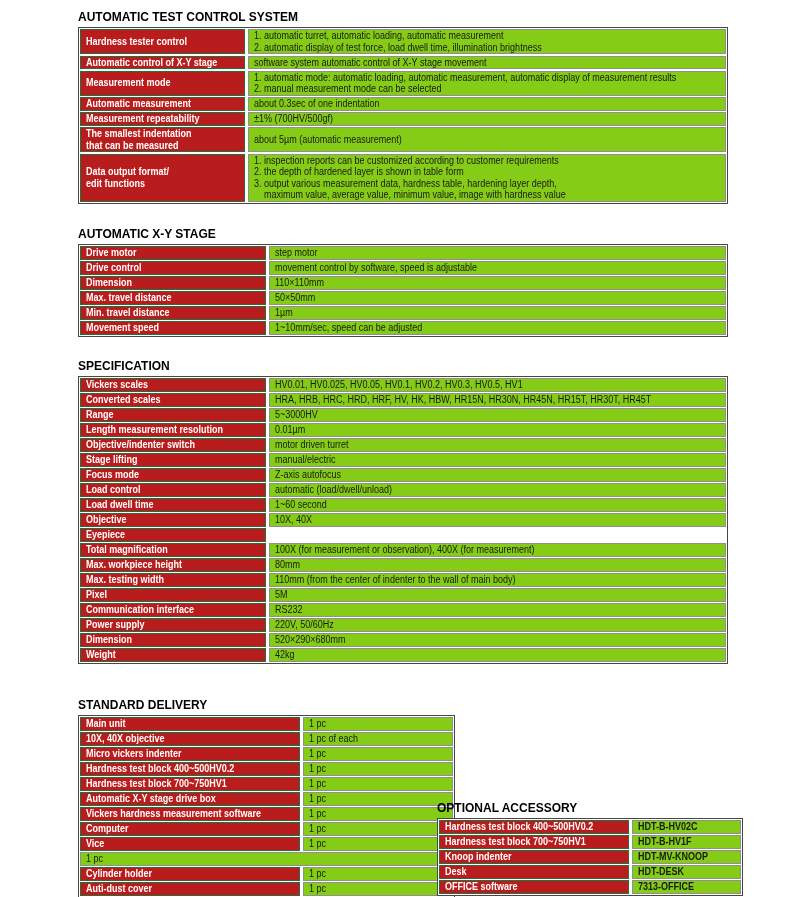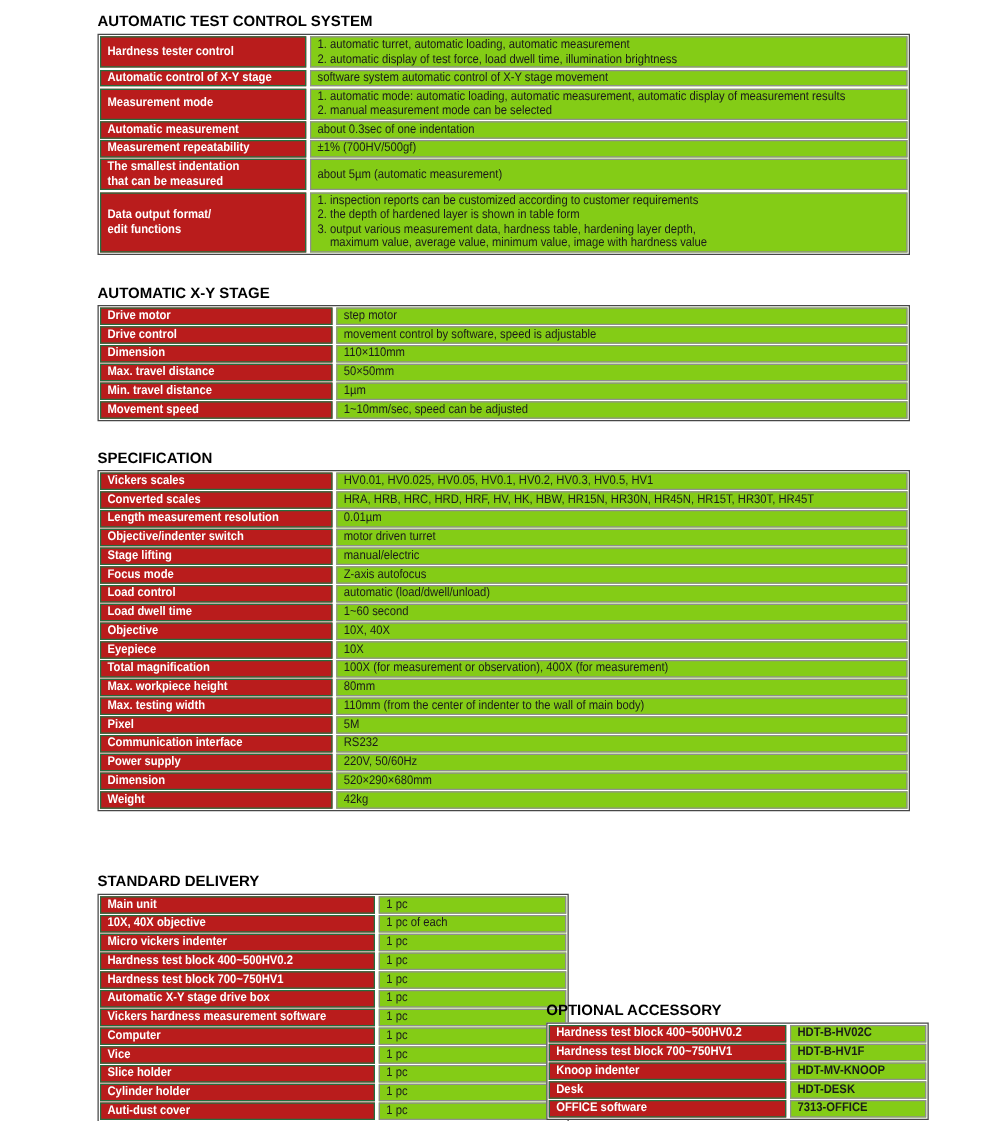--- a/index.html
+++ b/index.html
@@ -174,20 +174,28 @@
         <div class="row">
           <div class="cell label">
             <span class="t">Converted scales</span>
           </div>
           <div class="cell value">
             <span class="t">HRA, HRB, HRC, HRD, HRF, HV, HK, HBW, HR15N, HR30N, HR45N, HR15T, HR30T, HR45T</span>
           </div>
         </div>
         <div class="row">
           <div class="cell label">
+            <span class="t">Range</span>
+          </div>
+          <div class="cell value">
+            <span class="t">5~3000HV</span>
+          </div>
+        </div>
+        <div class="row">
+          <div class="cell label">
             <span class="t">Length measurement resolution</span>
           </div>
           <div class="cell value">
             <span class="t">0.01µm</span>
           </div>
         </div>
         <div class="row">
           <div class="cell label">
             <span class="t">Objective/indenter switch</span>
           </div>
@@ -231,23 +239,20 @@
           <div class="cell label">
             <span class="t">Objective</span>
           </div>
           <div class="cell value">
             <span class="t">10X, 40X</span>
           </div>
         </div>
         <div class="row">
           <div class="cell label">
             <span class="t">Eyepiece</span>
-          </div>
-          <div class="cell value">
-            <span class="t">10X</span>
           </div>
         </div>
         <div class="row">
           <div class="cell label">
             <span class="t">Total magnification</span>
           </div>
           <div class="cell value">
             <span class="t">100X (for measurement or observation), 400X (for measurement)</span>
           </div>
         </div>
@@ -379,23 +384,20 @@
         </div>
         <div class="row">
           <div class="cell label">
             <span class="t">Vice</span>
           </div>
           <div class="cell value">
             <span class="t">1 pc</span>
           </div>
         </div>
         <div class="row">
-          <div class="cell label">
-            <span class="t">Slice holder</span>
-          </div>
           <div class="cell value">
             <span class="t">1 pc</span>
           </div>
         </div>
         <div class="row">
           <div class="cell label">
             <span class="t">Cylinder holder</span>
           </div>
           <div class="cell value">
             <span class="t">1 pc</span>

